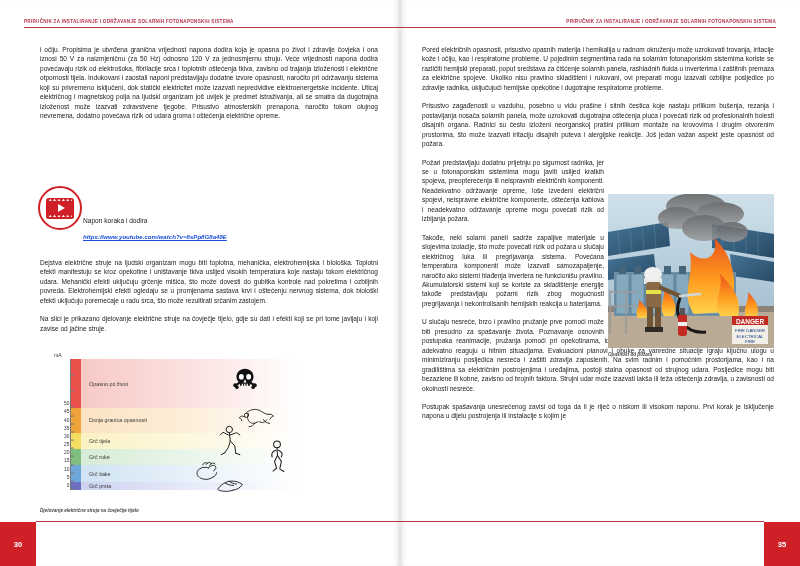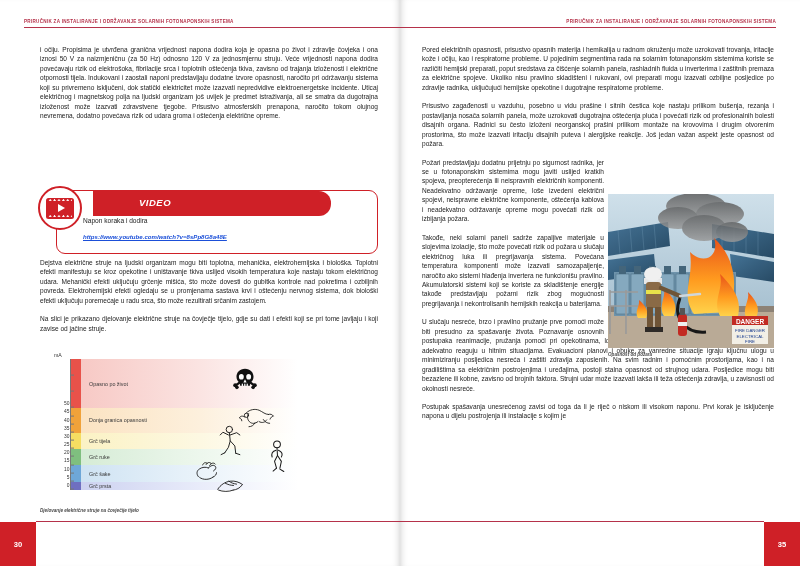--- a/index.html
+++ b/index.html
@@ -288,25 +288,20 @@
   <div class="page page-left">
 
     <div class="runhead runhead-left">PRIRUČNIK ZA INSTALIRANJE I ODRŽAVANJE SOLARNIH FOTONAPONSKIH SISTEMA</div>
     <div class="headrule headrule-left"></div>
 
     <div class="col col-left">
       <p>i očiju. Propisima je utvrđena granična vrijednost napona dodira koja je opasna po život i zdravlje čovjeka i ona iznosi 50 V za naizmjeničnu (za 50 Hz) odnosno 120 V za jednosmjernu struju. Veće vrijednosti napona dodira povećavaju rizik od elektrošoka, fibrilacije srca i toplotnih oštećenja tkiva, zavisno od trajanja izloženosti i električne otpornosti tijela. Indukovani i zaostali naponi predstavljaju dodatne izvore opasnosti, naročito pri održavanju sistema koji su privremeno isključeni, dok statički elektricitet može izazvati nepredvidive elektroenergetske incidente. Uticaj električnog i magnetskog polja na ljudski organizam još uvijek je predmet istraživanja, ali se smatra da dugotrajna izloženost može izazvati zdravstvene tjegobe. Prisustvo atmosferskih prenapona, naročito tokom olujnog nevremena, dodatno povećava rizik od udara groma i oštećenja električne opreme.</p>
     </div>
 
     <div class="video-box">
-      <div class="video-panel">
-        <div class="video-tab">
-          <span>VIDEO</span>
-        </div>
-      </div>
       <div class="video-badge">
         <div class="film">
             <i></i>
           </div>
       </div>
       <div class="video-label">Napon koraka i dodira</div>
       <div class="video-url">https://www.youtube.com/watch?v=8sPp8G8a48E</div>
     </div>
 
     <div class="col" style="left:40px; right:22px; top:258px;">

